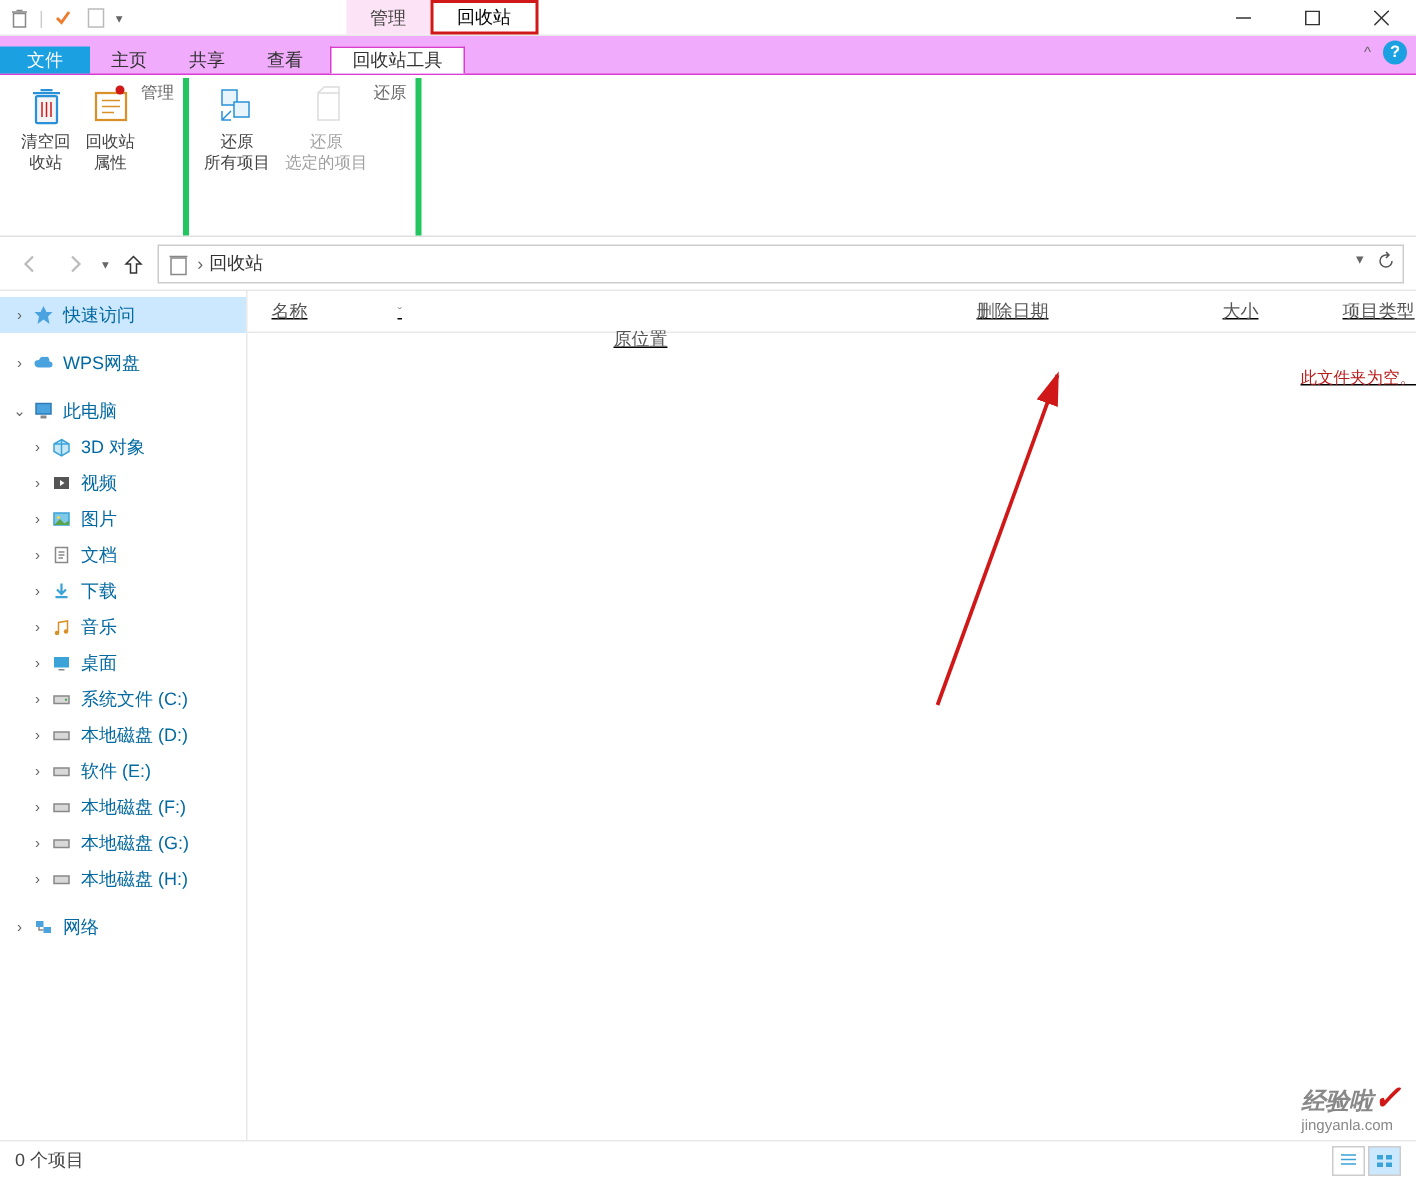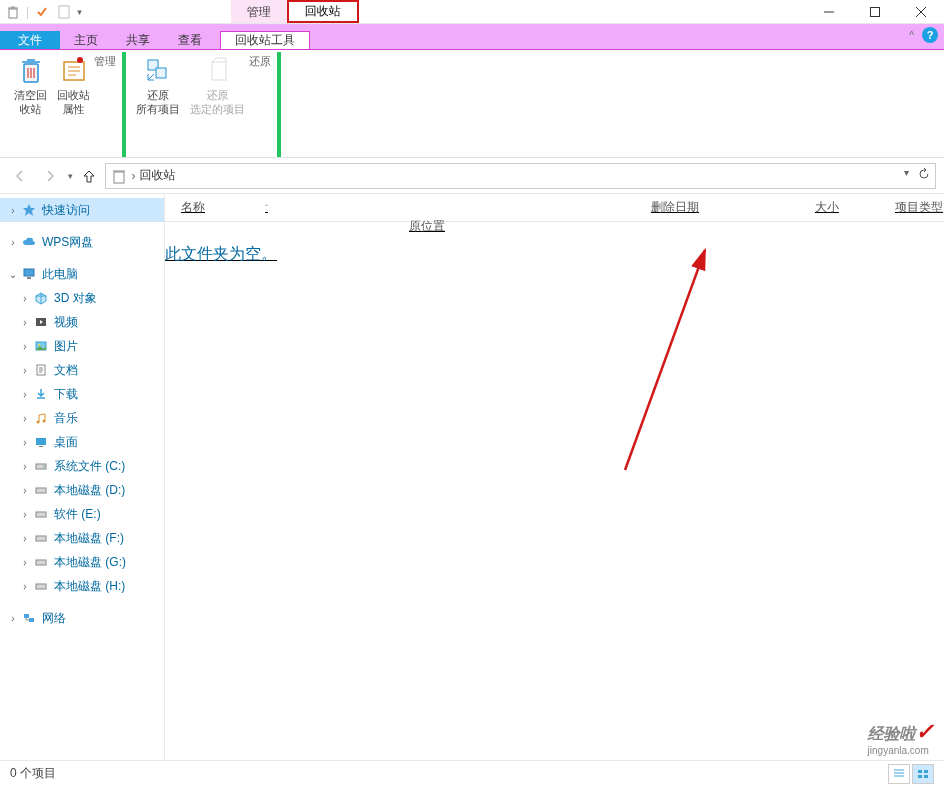--- a/index.html
+++ b/index.html
@@ -59,21 +59,21 @@
     
     
     .content { flex: 1; display: flex; flex-direction: column; position: relative; text-decoration: underline; }
     .col-headers { height: 28px; display: flex; align-items: center; border-bottom: 1px solid #e8e8e8; padding-left: 16px; }
     .col-header { font-size: 12px; color: #555; display: flex; align-items: center; }
     .col-name { width: 228px; }
     .col-loc { width: 242px; margin-top: 37px; }
     .col-date { width: 164px; }
     .col-size { width: 80px; }
     .sort-arrow { margin-left: 60px; font-size: 9px; color: #888; }
-    .empty-msg { text-align: left; margin-top: 22px; font-size: 16px; color: #0369a1; }
+    .empty-msg { text-align: right; margin-top: 22px; font-size: 11px; color: #b91c1c; }
     
     .red-arrow { position: absolute; left: 290px; top: 36px; pointer-events: none; }
     
     
     .statusbar { height: 26px; border-top: 1px solid #e8e8e8; display: flex; align-items: center; padding: 0 10px; font-size: 12px; color: #444; }
     .statusbar-right { margin-left: auto; display: flex; gap: 2px; }
     .view-btn { width: 22px; height: 20px; border: 1px solid #ccc; display: flex; align-items: center; justify-content: center; font-size: 10px; }
     .view-btn.active { background: #cce8ff; }
     
     .watermark { position: absolute; right: 10px; bottom: 30px; font-style: italic; font-weight: bold; color: #888; font-size: 16px; }

